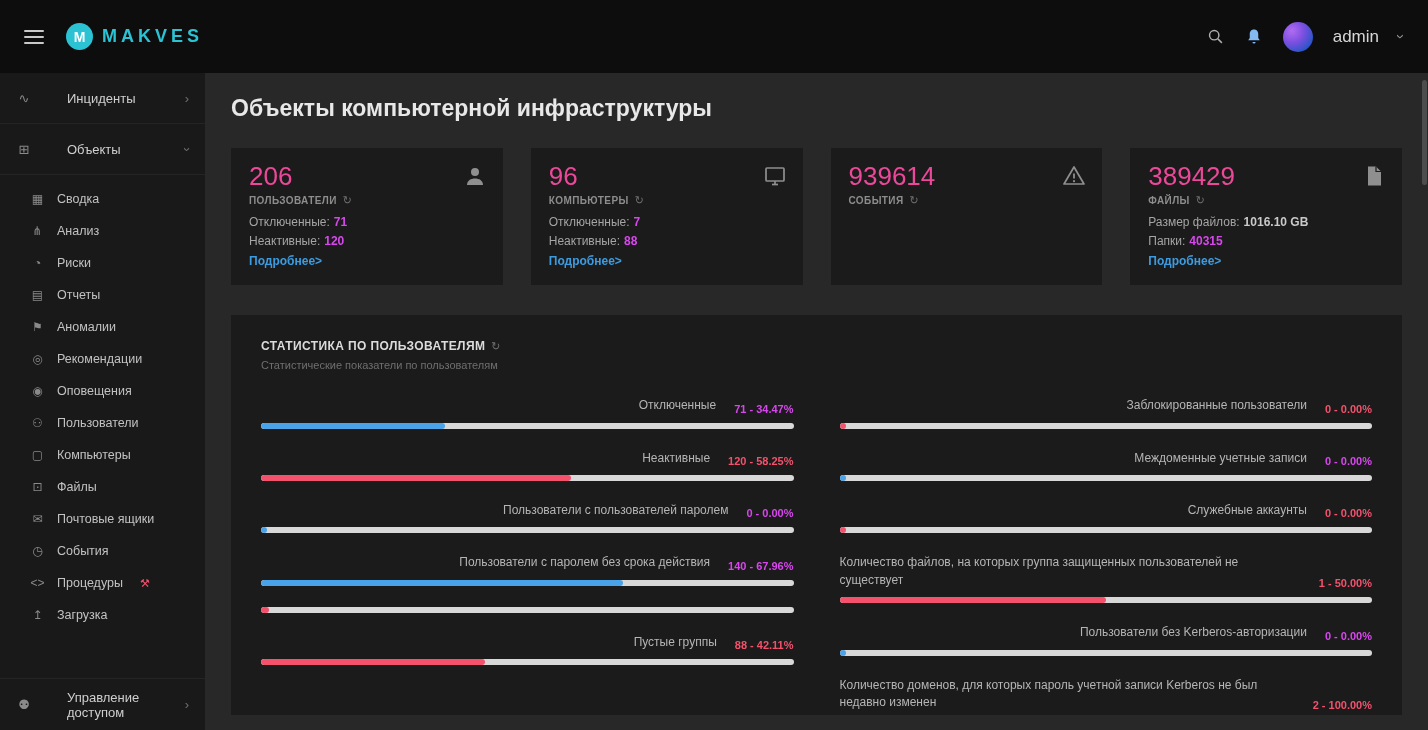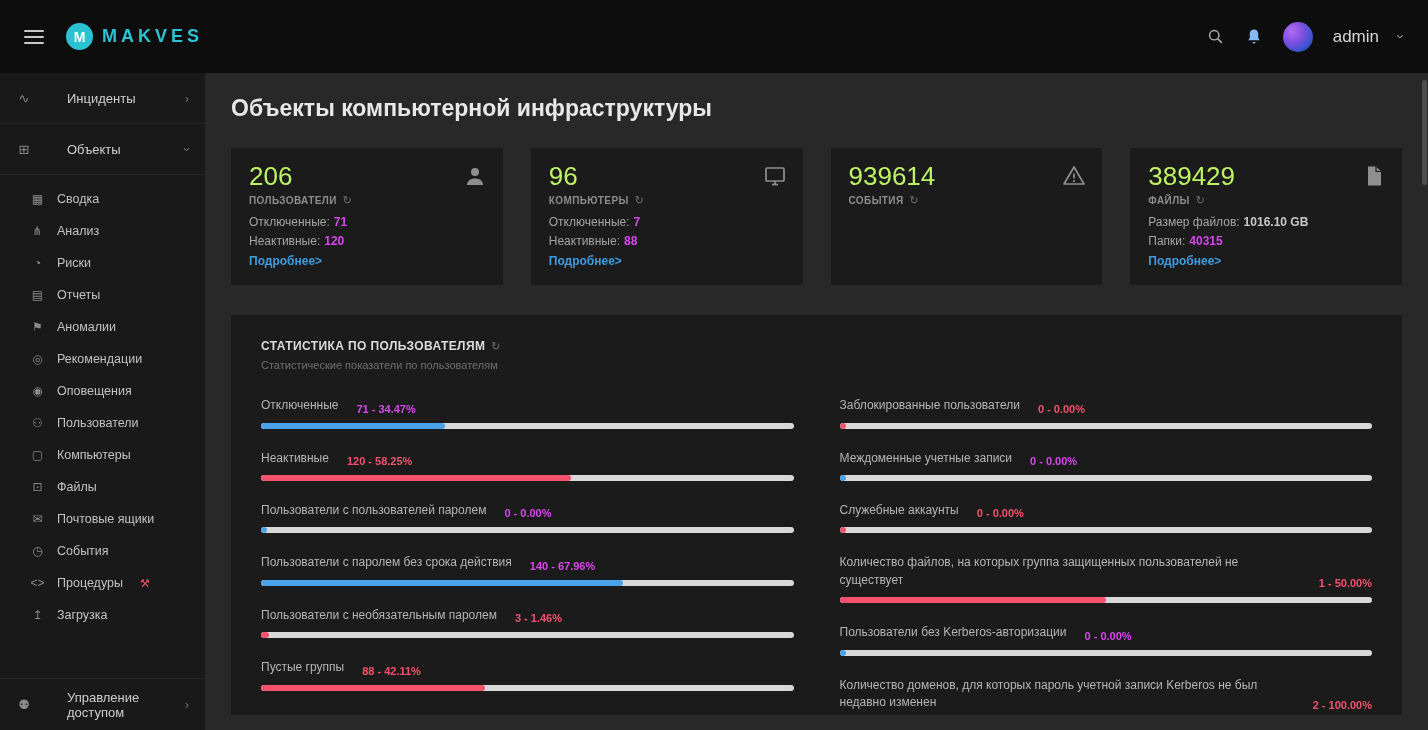--- a/index.html
+++ b/index.html
@@ -39,35 +39,35 @@
   .badge { color:#f4516c; font-size:11px; margin-left:5px; }
   .side-bottom { margin-top:auto; height:52px; display:flex; align-items:center; gap:11px; padding:0 16px;
     color:#cfcfcf; font-size:13px; border-top:1px solid #242424; cursor:pointer; }
 
   
   .main { margin-left:205px; padding:95px 26px 0; height:730px; }
   .page-title { color:#e8e8e8; font-size:23px; font-weight:600; margin-bottom:26px; }
 
   .cards { display:grid; grid-template-columns:repeat(4,1fr); gap:28px; }
   .card { background:#1b1b1b; padding:14px 18px 16px; position:relative; min-height:132px; }
-  .card-value { color:#bef264; font-size:26px; line-height:1.15; }
+  .card-value { color:#ec4899; font-size:26px; line-height:1.15; }
   .card-label { color:#8d8d8d; font-size:10px; font-weight:700; letter-spacing:.4px; margin:2px 0 6px; }
   .refresh { color:#6f6f6f; font-size:11px; margin-left:6px; font-weight:400; cursor:pointer; }
   .card-row { color:#a5a5a5; font-size:12px; line-height:1.6; }
   .card-row b { font-weight:600; margin-left:4px; }
   .card-link { display:inline-block; margin-top:3px; color:#3d9ce0; font-size:12px; font-weight:700;
     text-decoration:none; cursor:pointer; }
   .card-icon { position:absolute; top:16px; right:16px; width:24px; height:24px; }
 
   .panel { margin-top:30px; background:#1b1b1b; padding:24px 30px; height:400px; overflow:hidden; }
   .panel-title { color:#dcdcdc; font-size:12px; font-weight:700; letter-spacing:.4px; }
   .panel-subtitle { color:#6f6f6f; font-size:11px; margin-top:6px; }
   .stats-grid { display:grid; grid-template-columns:1fr 1fr; column-gap:46px; margin-top:26px; align-items:start; }
   .stat { margin-bottom:21px; }
-  .stat-head { display:flex; justify-content:flex-start; align-items:flex-end; gap:18px; margin-bottom:8px; }
+  .stat-head { display:flex; justify-content:flex-end; align-items:flex-end; gap:18px; margin-bottom:8px; }
   .stat-label { color:#b5b5b5; font-size:12px; line-height:1.45; }
   .stat-value { font-size:11px; font-weight:700; white-space:nowrap; }
   .stat-track { height:6px; background:#d8d8d8; border-radius:3px; overflow:hidden; }
   .stat-fill { height:100%; border-radius:3px; }
 
   .c-blue { color:#d946ef; } .c-red { color:#f4516c; } .c-light { color:#c9c9c9; }
   .f-blue { background:#4aa3e8; } .f-red { background:#f4516c; }
 
   .scroll-thumb { position:fixed; right:1px; top:80px; width:5px; height:105px; background:#4d4d4d;
     border-radius:3px; }
@@ -281,24 +281,20 @@
         <div class="stat">
           <div class="stat-head">
               <span class="stat-label">Пользователи с паролем без срока действия</span>
               <span class="stat-value c-blue">140 - 67.96%</span>
             </div>
           <div class="stat-track">
               <div class="stat-fill f-blue" style="width: 67.96%;"></div>
             </div>
         </div>
         <div class="stat">
-          <div class="stat-head">
-              <span class="stat-label">Пользователи с необязательным паролем</span>
-              <span class="stat-value c-red">3 - 1.46%</span>
-            </div>
           <div class="stat-track">
               <div class="stat-fill f-red" style="width: 1.46%;"></div>
             </div>
         </div>
         <div class="stat">
           <div class="stat-head">
               <span class="stat-label">Пустые группы</span>
               <span class="stat-value c-red">88 - 42.11%</span>
             </div>
           <div class="stat-track">

